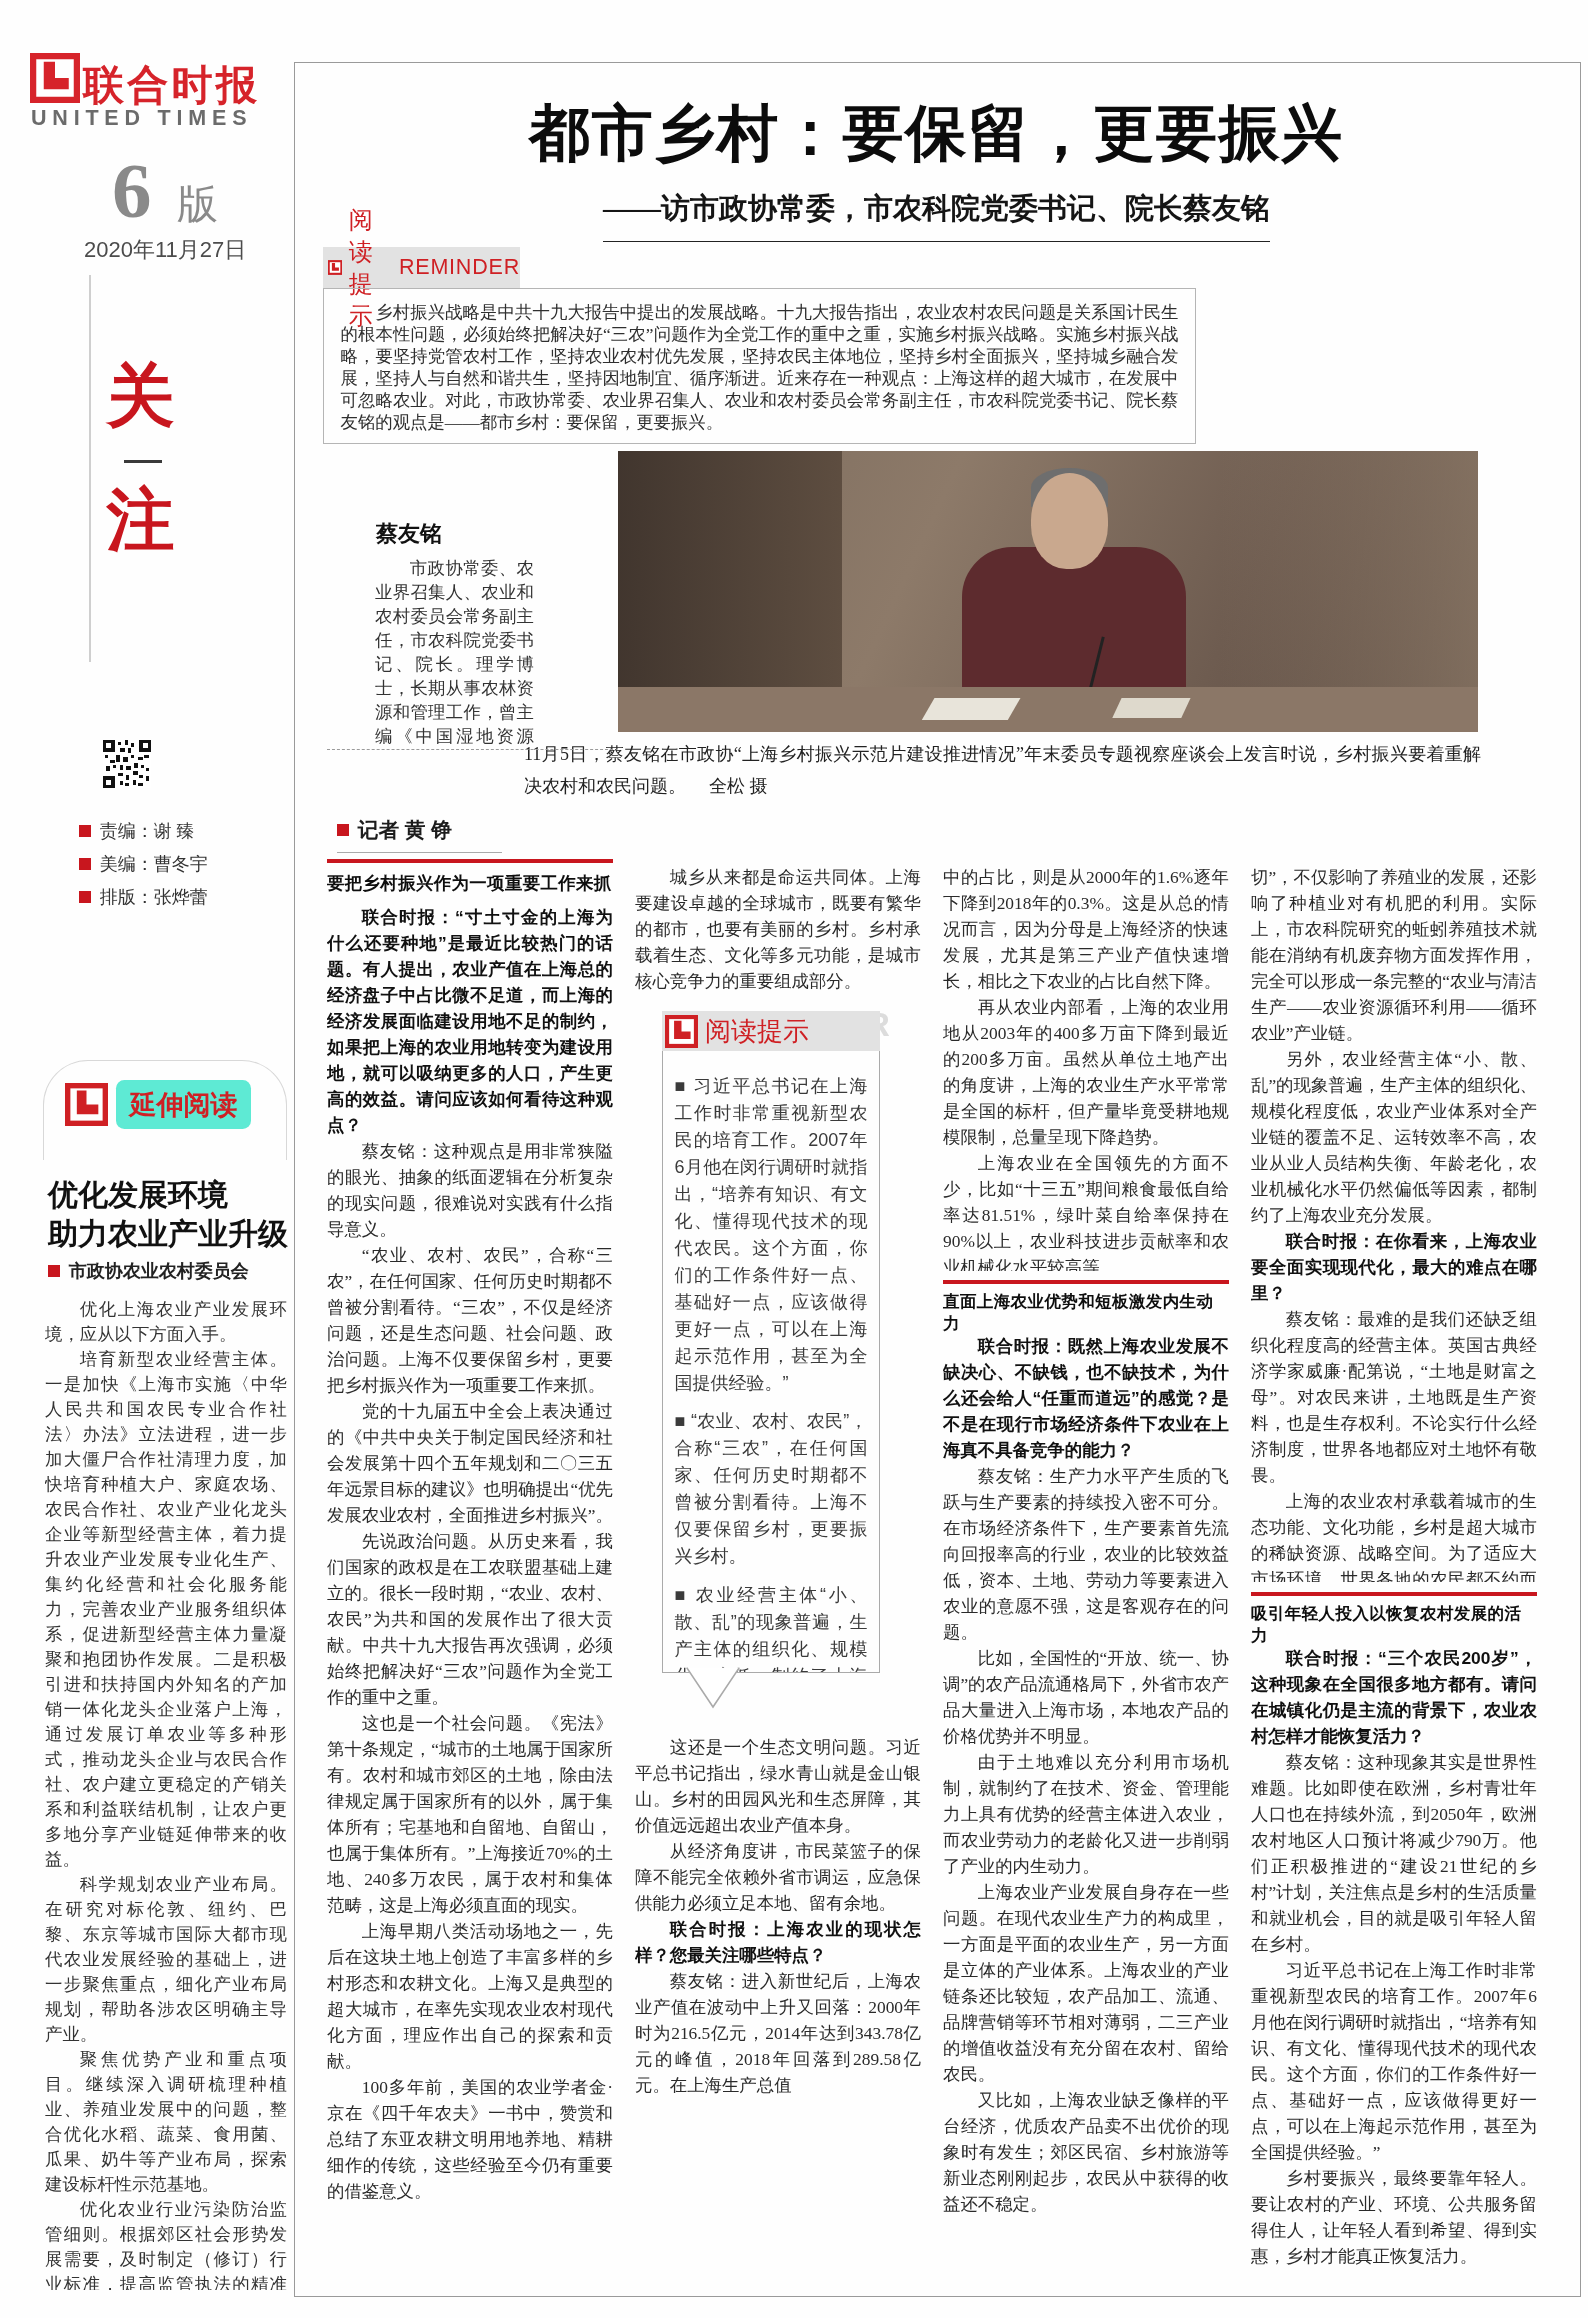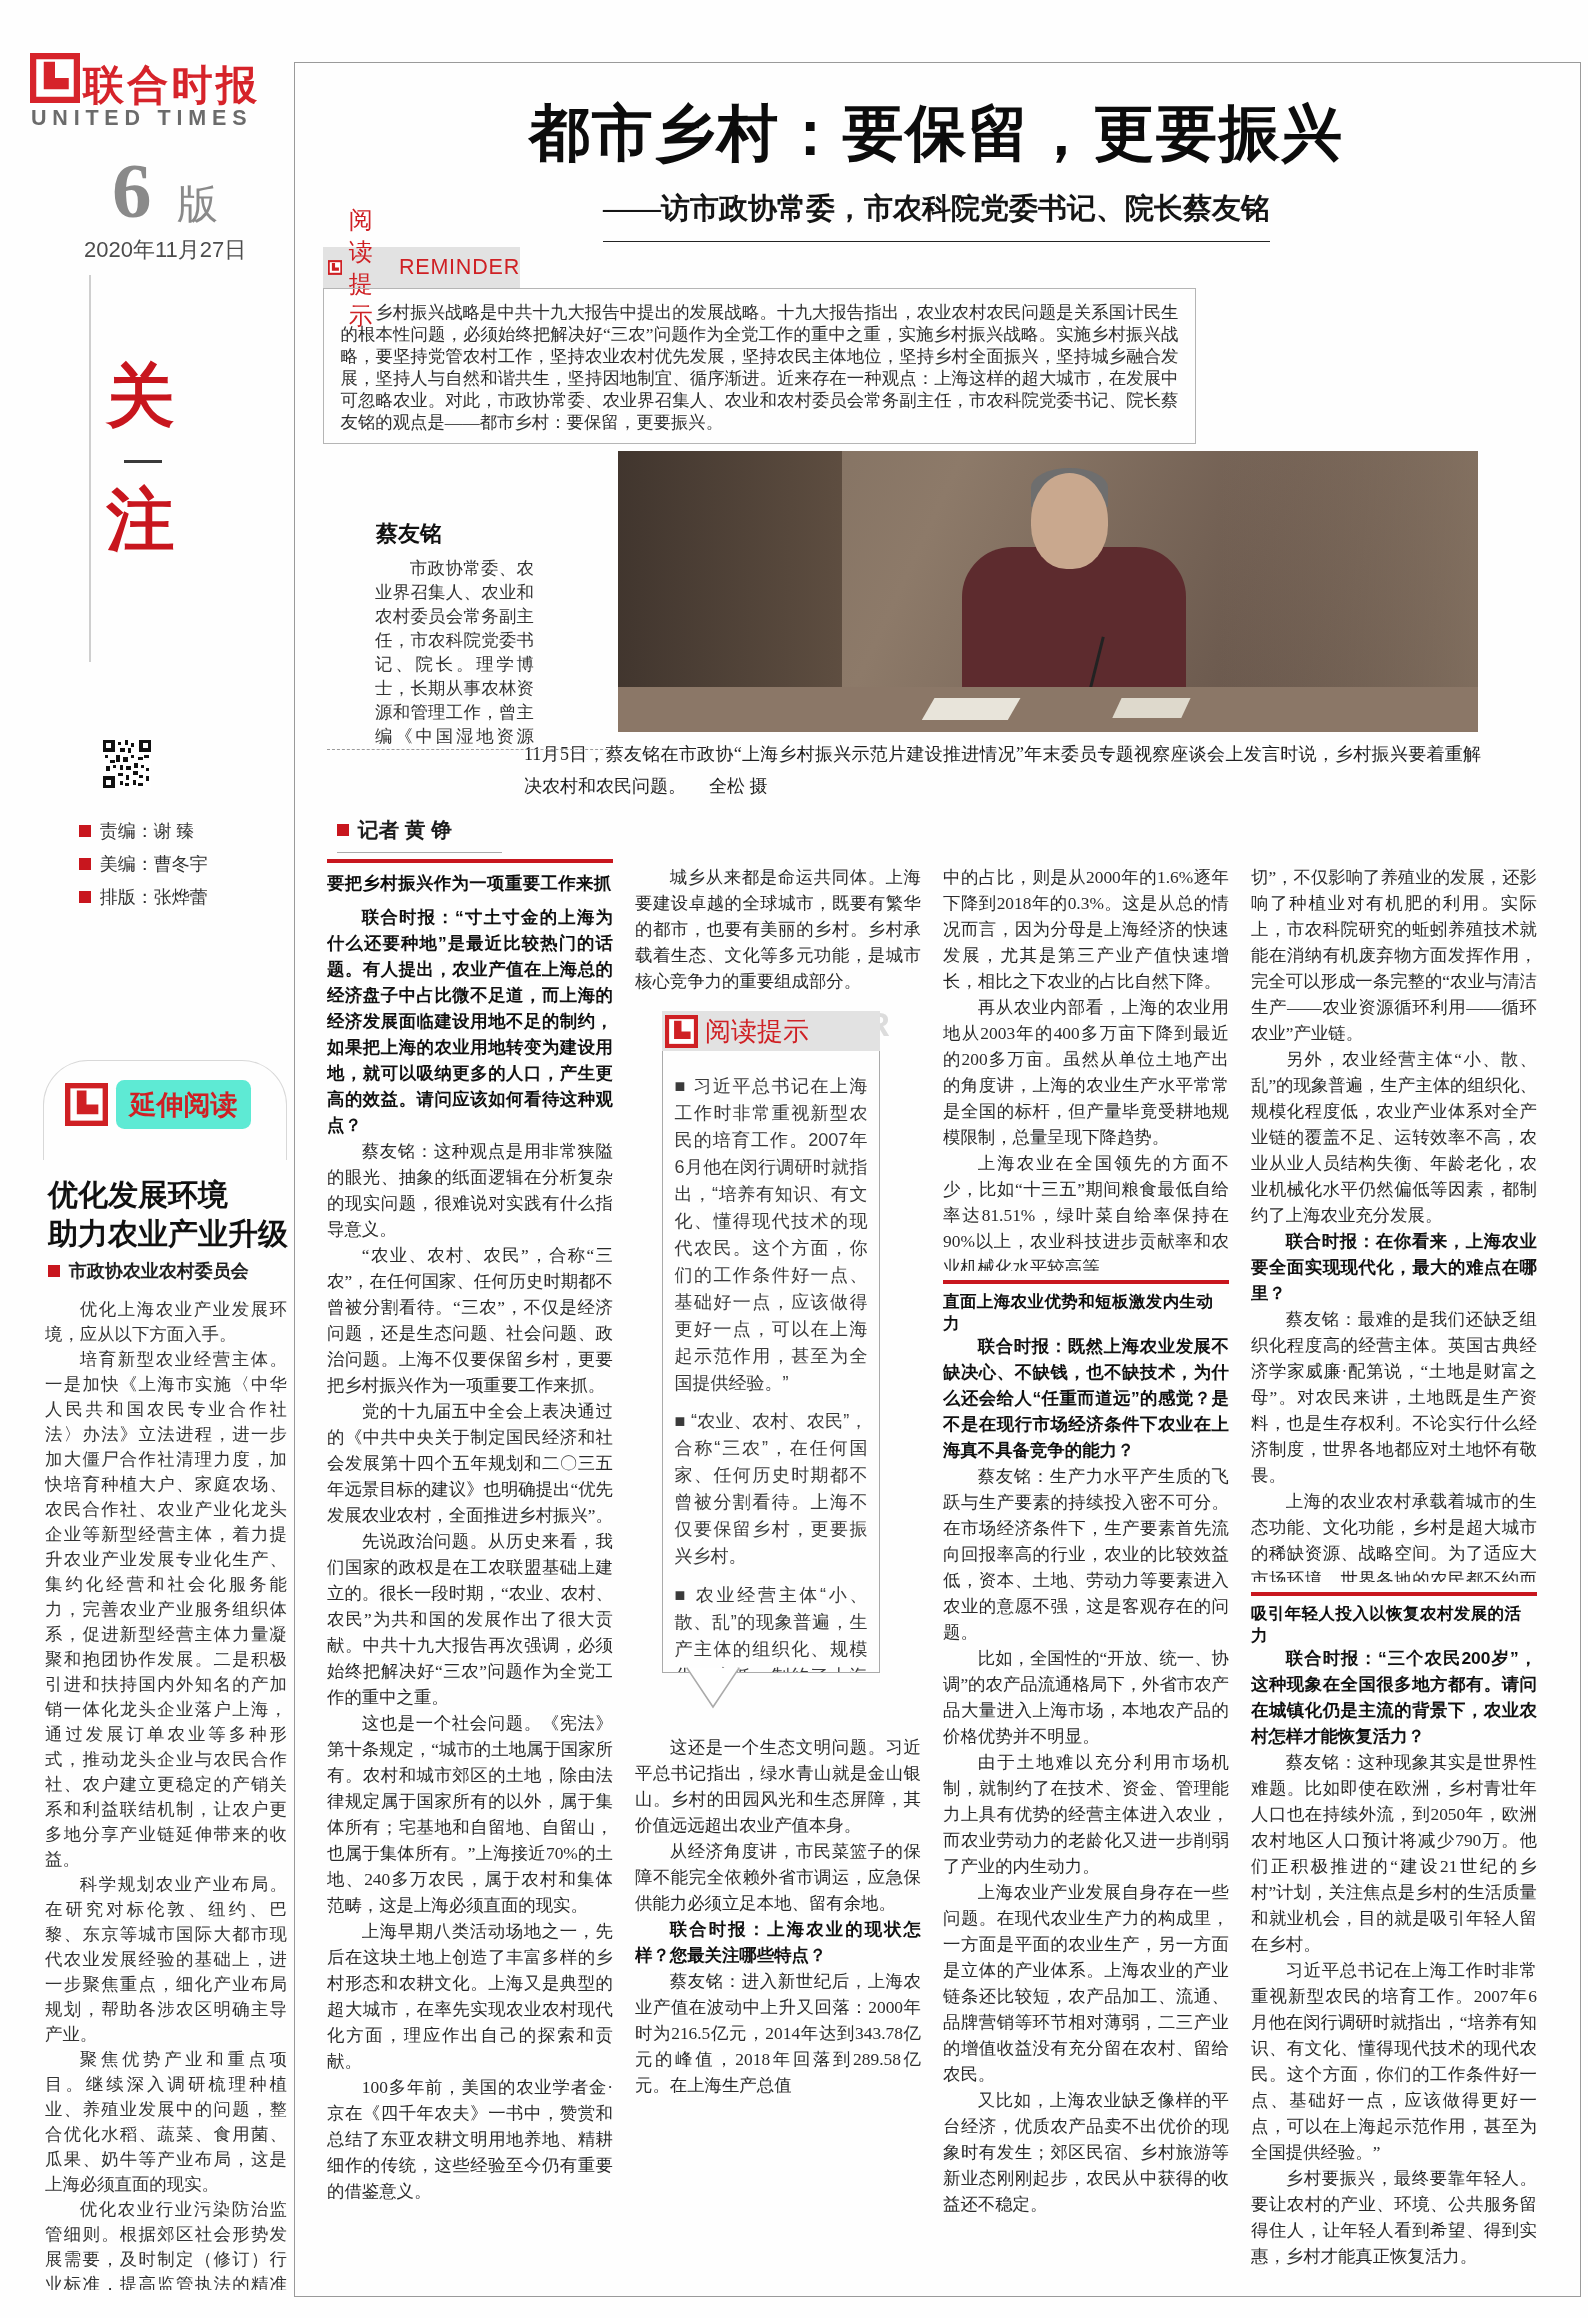--- a/index.html
+++ b/index.html
@@ -196,21 +196,21 @@
     <div>助力农业产业升级</div>
   </div>
   <div class="abs" id="ext-author">
     <span class="redsq"></span>
     <span>市政协农业农村委员会</span>
   </div>
   <div class="abs" id="ext-body">
       <p>优化上海农业产业发展环境，应从以下方面入手。</p>
       <p>培育新型农业经营主体。一是加快《上海市实施〈中华人民共和国农民专业合作社法〉办法》立法进程，进一步加大僵尸合作社清理力度，加快培育种植大户、家庭农场、农民合作社、农业产业化龙头企业等新型经营主体，着力提升农业产业发展专业化生产、集约化经营和社会化服务能力，完善农业产业服务组织体系，促进新型经营主体力量凝聚和抱团协作发展。二是积极引进和扶持国内外知名的产加销一体化龙头企业落户上海，通过发展订单农业等多种形式，推动龙头企业与农民合作社、农户建立更稳定的产销关系和利益联结机制，让农户更多地分享产业链延伸带来的收益。</p>
       <p>科学规划农业产业布局。在研究对标伦敦、纽约、巴黎、东京等城市国际大都市现代农业发展经验的基础上，进一步聚焦重点，细化产业布局规划，帮助各涉农区明确主导产业。</p>
-      <p>聚焦优势产业和重点项目。继续深入调研梳理种植业、养殖业发展中的问题，整合优化水稻、蔬菜、食用菌、瓜果、奶牛等产业布局，这是上海必须直面的现实。</p>
+      <p>聚焦优势产业和重点项目。继续深入调研梳理种植业、养殖业发展中的问题，整合优化水稻、蔬菜、食用菌、瓜果、奶牛等产业布局，探索建设标杆性示范基地。</p>
       <p>优化农业行业污染防治监管细则。根据郊区社会形势发展需要，及时制定（修订）行业标准，提高监管执法的精准性和人性化水平，共同改善郊区生态环境，实现农业高质量发展。</p>
     </div>
 
   <div class="abs" id="frame"></div>
 
   <div class="abs" id="headline">都市乡村：要保留，更要振兴</div>
   <div class="abs" id="subhead-wrap">
     <span id="subhead">——访市政协常委，市农科院党委书记、院长蔡友铭</span>
   </div>
 

